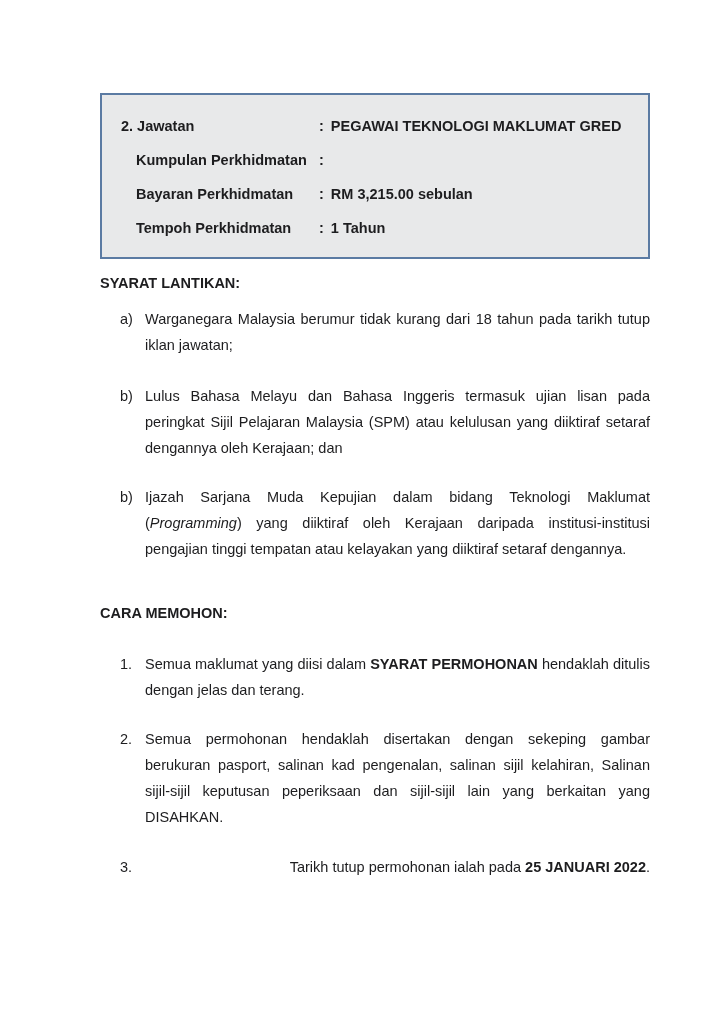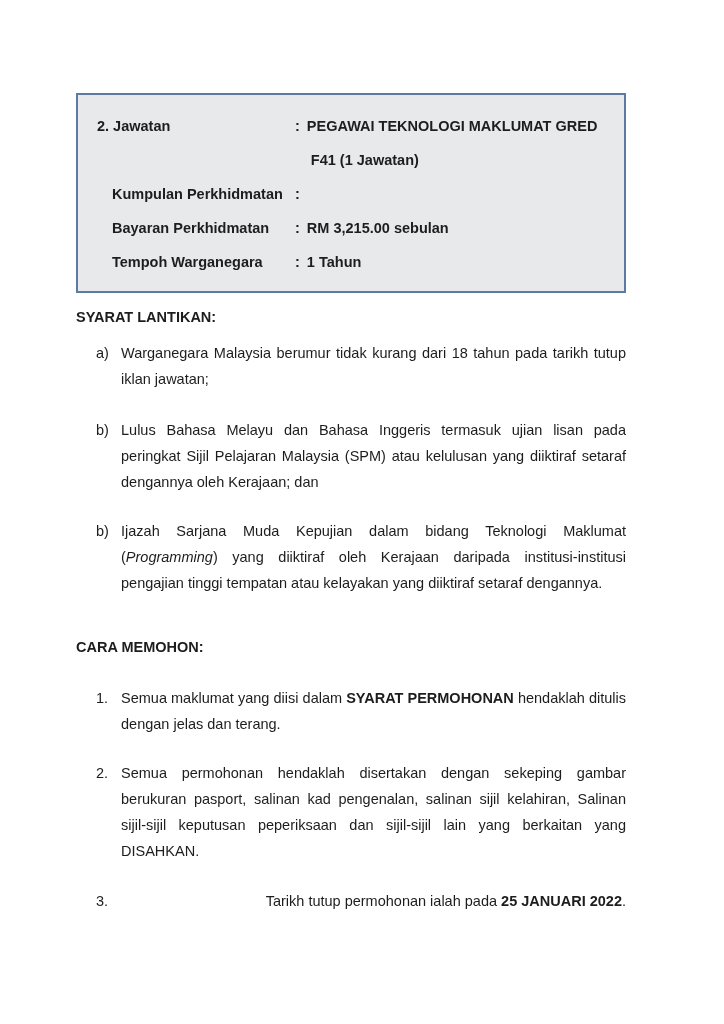--- a/index.html
+++ b/index.html
@@ -7,21 +7,21 @@
     width: 724px;
     height: 1024px;
     background: #ffffff;
     font-family: "Liberation Sans", sans-serif;
     color: #1d1d1f;
     position: relative;
     overflow: hidden;
   }
   .content {
     position: absolute;
-    left: 76px;
+    left: 100px;
     top: 0;
     width: 550px;
     padding-top: 93px;
   }
   
   .job-box {
     box-sizing: border-box;
     width: 550px;
     border: 2px solid #5b7ba3;
     background: #e8e9ea;
@@ -66,34 +66,33 @@
 
 <div class="page">
   <div class="content">
 
     <div class="job-box">
       <div class="box-row">
         <div class="box-label">2. Jawatan</div>
         <div class="box-colon">:</div>
         <div class="box-value">
           <div>PEGAWAI TEKNOLOGI MAKLUMAT GRED</div>
-          <div class="v-line2">F41 (1 Jawatan)</div>
         </div>
       </div>
       <div class="box-row">
         <div class="box-label indent">Kumpulan Perkhidmatan</div>
         <div class="box-colon">:</div>
       </div>
       <div class="box-row">
         <div class="box-label indent">Bayaran Perkhidmatan</div>
         <div class="box-colon">:</div>
         <div class="box-value">RM 3,215.00 sebulan</div>
       </div>
       <div class="box-row">
-        <div class="box-label indent">Tempoh Warganegara</div>
+        <div class="box-label indent">Tempoh Perkhidmatan</div>
         <div class="box-colon">:</div>
         <div class="box-value">1 Tahun</div>
       </div>
     </div>
 
     <h2 class="section-heading heading-syarat">SYARAT LANTIKAN:</h2>
 
     <div class="doc-item m-15">
       <div class="item-marker">a)</div>
       <div class="item-text">Warganegara Malaysia berumur tidak kurang dari 18 tahun pada tarikh tutup iklan jawatan;</div>

